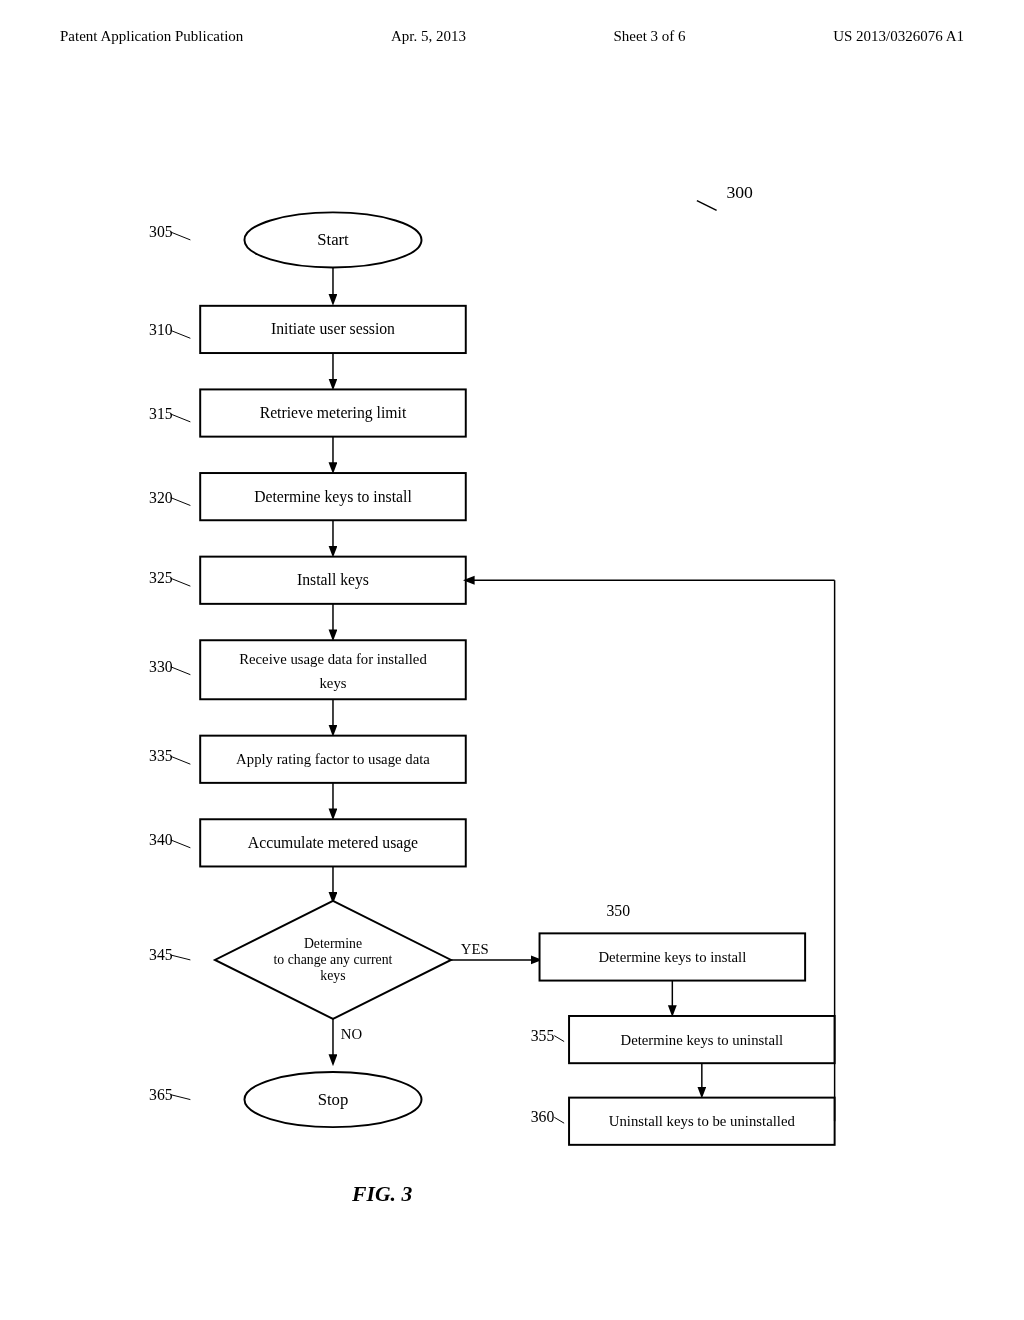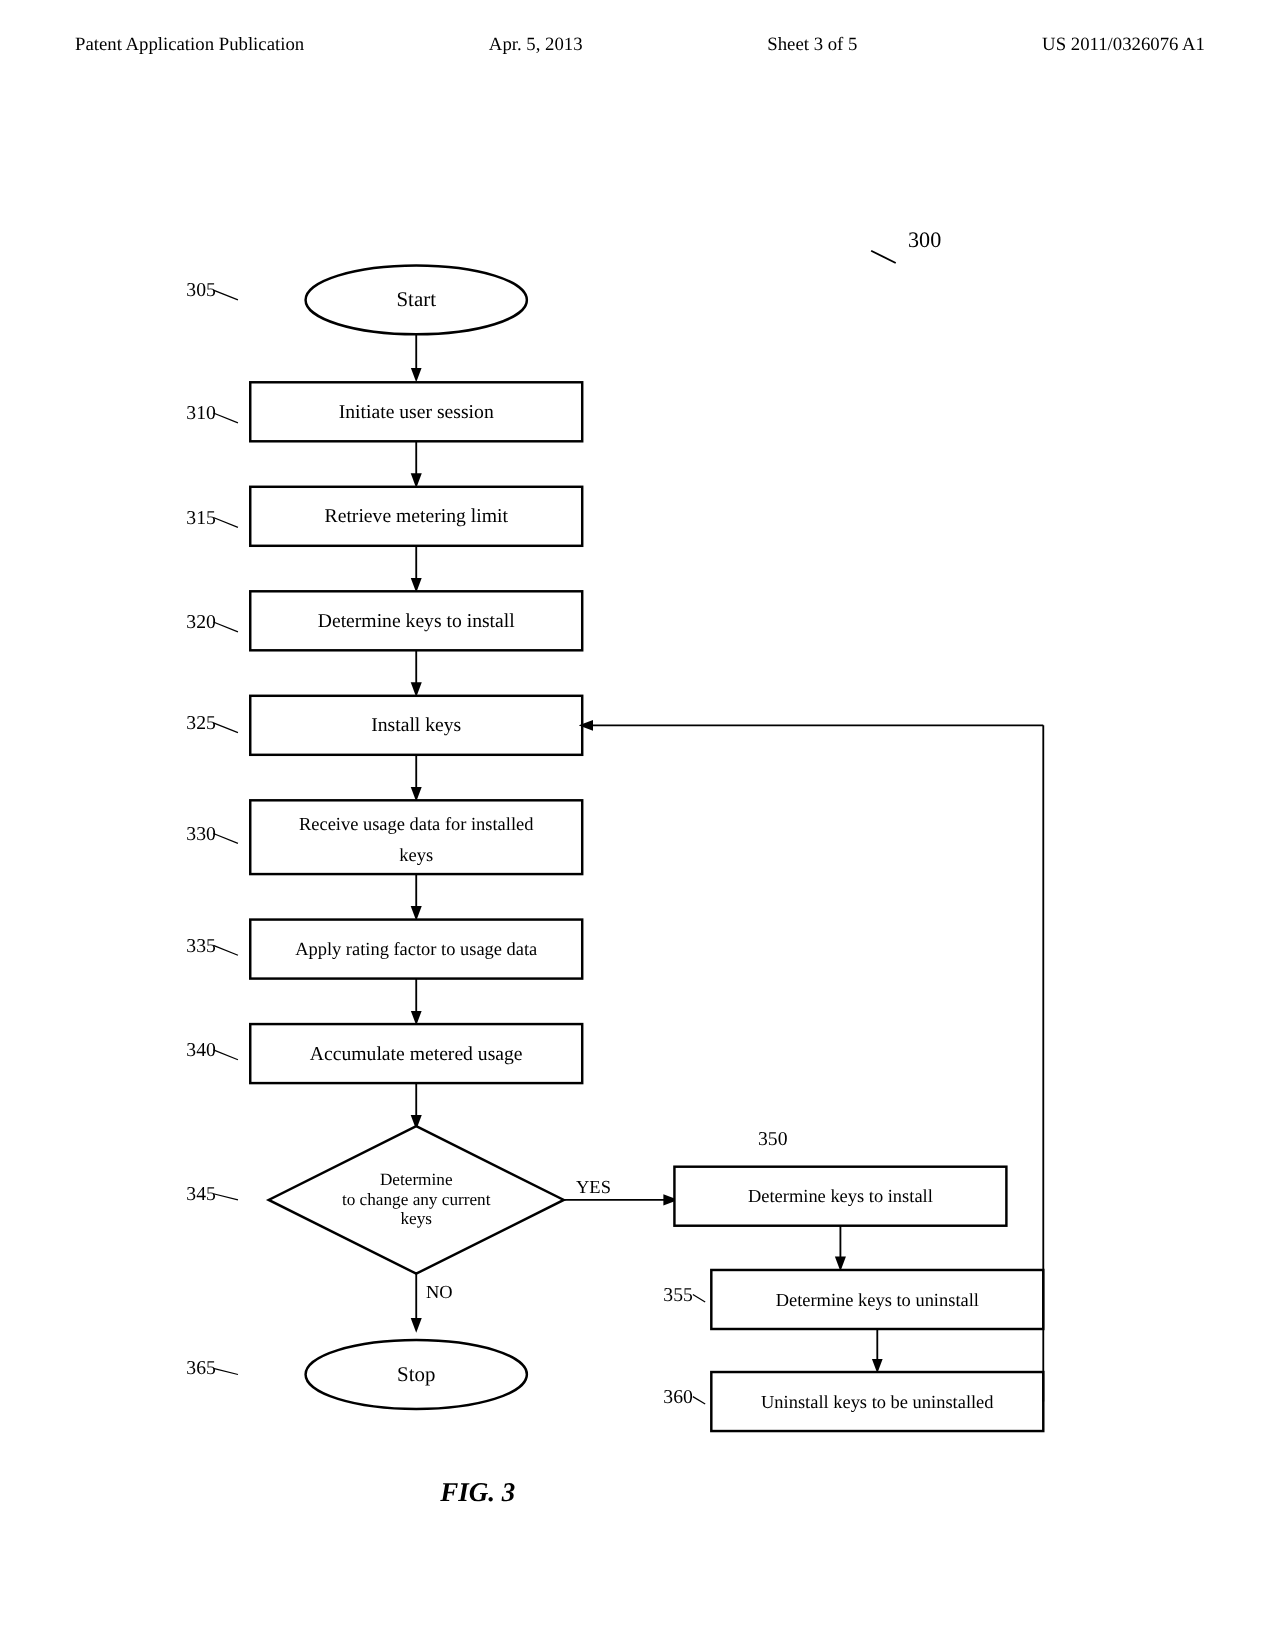--- a/index.html
+++ b/index.html
@@ -36,22 +36,22 @@
       width: 100%;
       height: 100%;
     }
   </style>
 </head>
 <body>
 
 <div class="patent-header">
   <span>Patent Application Publication</span>
   <span>Apr. 5, 2013</span>
-  <span>Sheet 3 of 5</span>
-  <span>US 2011/0326076 A1</span>
+  <span>Sheet 3 of 6</span>
+  <span>US 2013/0326076 A1</span>
 </div>
 
 <div class="diagram-area">
   <svg class="flowchart" viewBox="0 0 1024 1220">
 
     <text x="730" y="145" font-family="Times New Roman" font-size="18">300</text>
     <line x1="700" y1="148" x2="720" y2="158" stroke="#000" stroke-width="1.5"></line>
 
     <text x="155" y="185" font-family="Times New Roman" font-size="16" text-anchor="middle">305</text>
     <line x1="165" y1="180" x2="185" y2="188" stroke="#000" stroke-width="1"></line>

